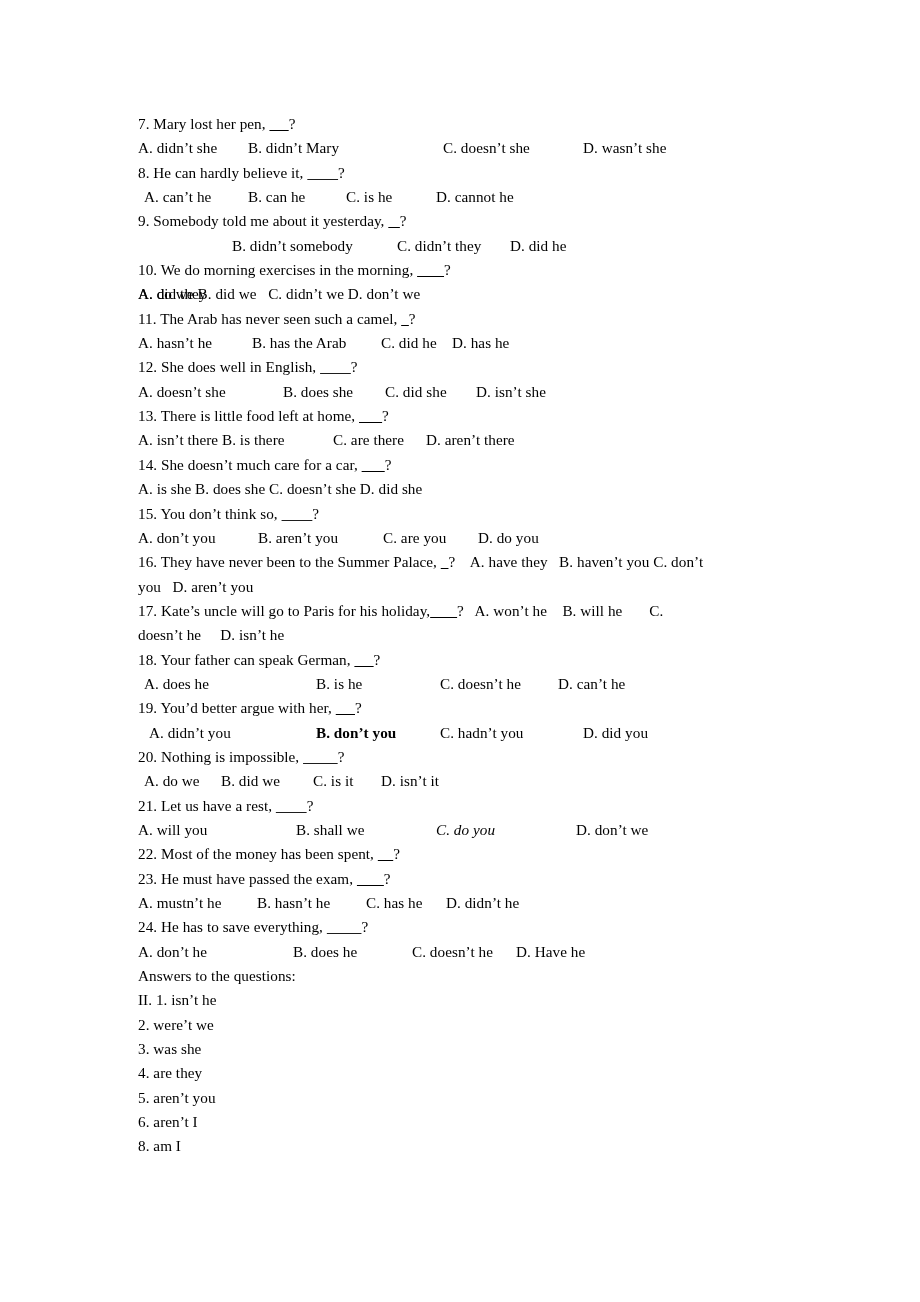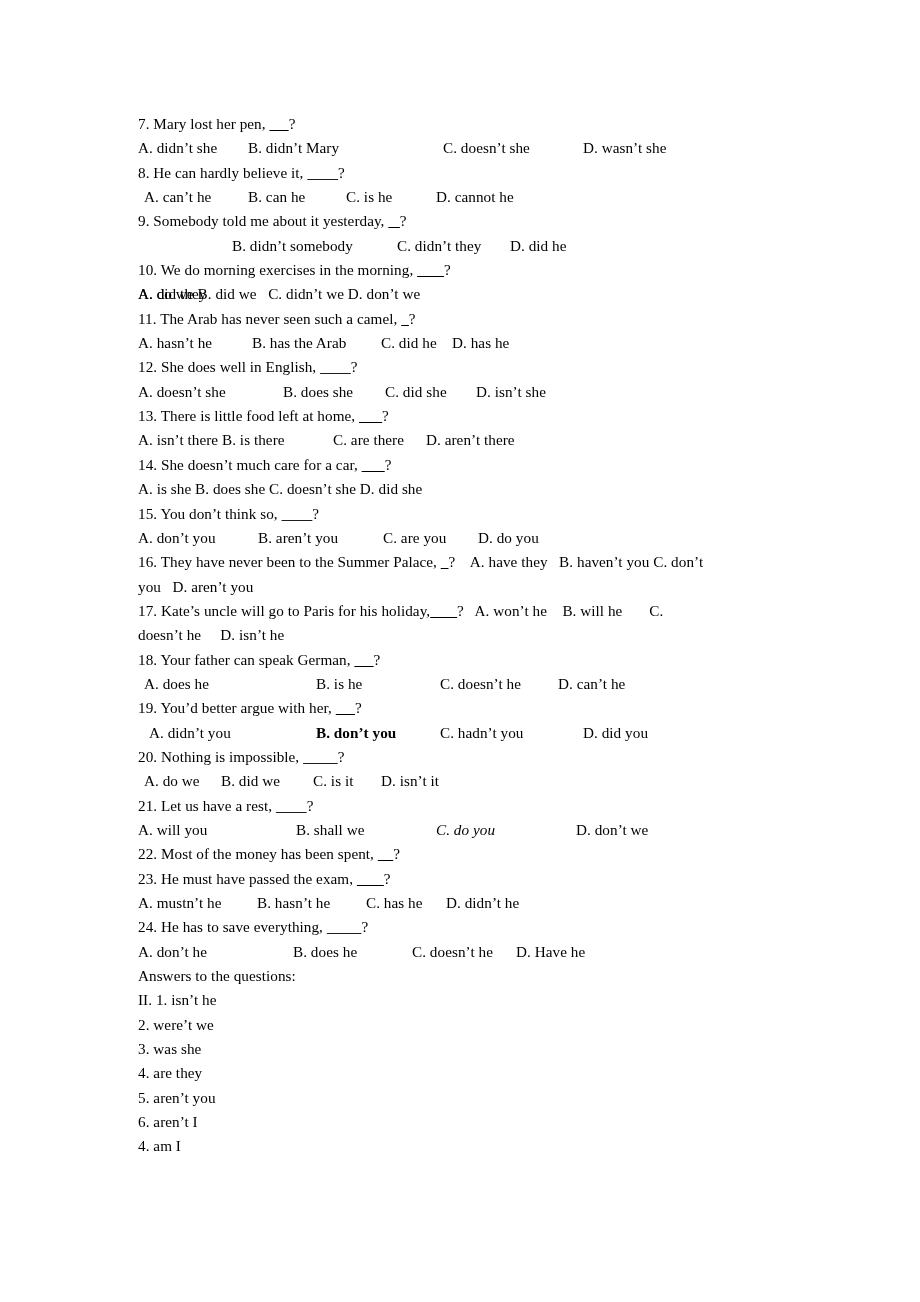--- a/index.html
+++ b/index.html
@@ -171,15 +171,15 @@
         <span class="cell" style="left: 274px;">C. doesn’t he</span>
         <span class="cell" style="left: 378px;">D. Have he</span>
       </div>
       <div class="line plain">Answers to the questions:</div>
       <div class="line answer">II. 1. isn’t he</div>
       <div class="line answer">2. were’t we</div>
       <div class="line answer">3. was she</div>
       <div class="line answer">4. are they</div>
       <div class="line answer">5. aren’t you</div>
       <div class="line answer">6. aren’t I</div>
-      <div class="line answer">4. am I</div>
+      <div class="line answer">8. am I</div>
     </div>
 </div>
 
 </body></html>

